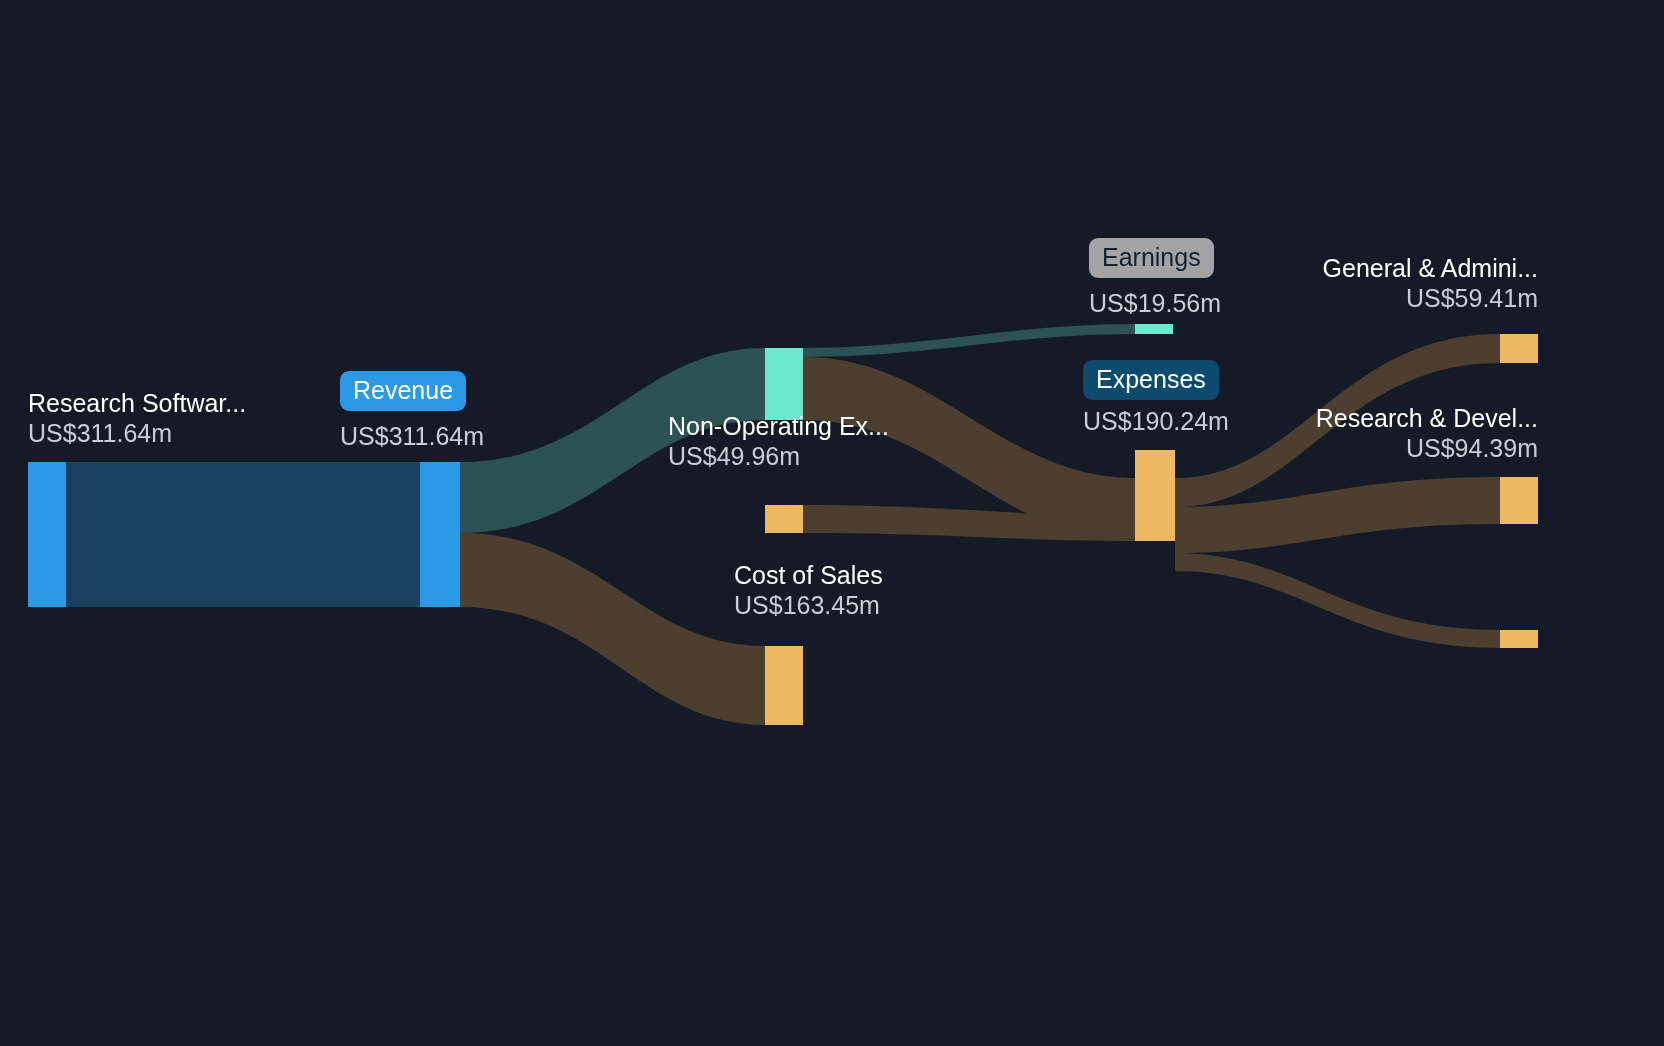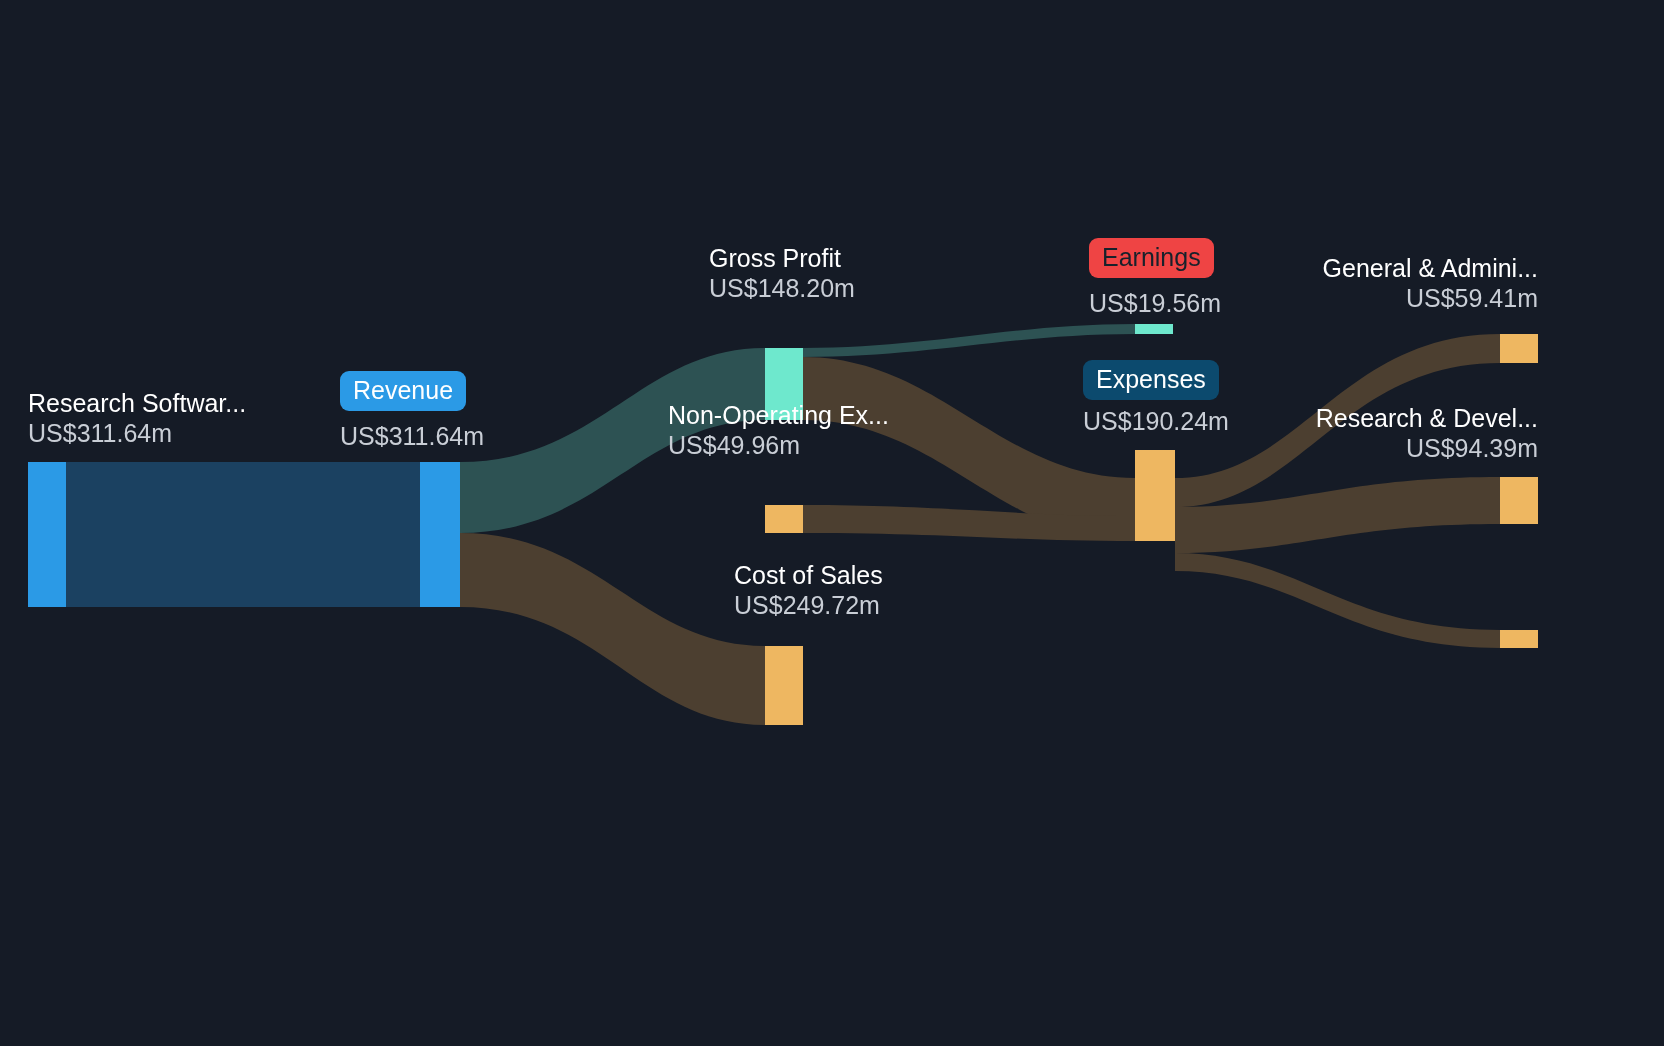--- a/index.html
+++ b/index.html
@@ -48,21 +48,21 @@
     border-radius: 9px;
     padding: 4px 13px 6px 13px;
     font-size: 25px;
     line-height: 30px;
   }
   .badge-revenue {
     background: #2b9ae6;
     color: #ffffff;
   }
   .badge-earnings {
-    background: #ef4444;
+    background: #a3a3a3;
     color: #17212b;
   }
   .badge-expenses {
     background: #0c4a6e;
     color: #ffffff;
   }
   .badge-row {
     line-height: 0;
   }
 </style>
@@ -149,33 +149,29 @@
     <span class="val">US$311.64m</span>
   </div>
 
   <div class="lbl" style="left:340px; top:371px;">
     <span class="badge-row">
       <span class="badge badge-revenue">Revenue</span>
     </span>
     <span class="val" style="margin-top:10px;">US$311.64m</span>
   </div>
 
-  <div class="lbl" style="left:709px; top:243px;">
-    <span class="name">Gross Profit</span>
-    <span class="val">US$148.20m</span>
-  </div>
 
-  <div class="lbl" style="left:668px; top:400px;">
+  <div class="lbl" style="left:668px; top:411px;">
     <span class="name">Non-Operating Ex...</span>
     <span class="val">US$49.96m</span>
   </div>
 
   <div class="lbl" style="left:734px; top:560px;">
     <span class="name">Cost of Sales</span>
-    <span class="val">US$249.72m</span>
+    <span class="val">US$163.45m</span>
   </div>
 
   <div class="lbl" style="left:1089px; top:238px;">
     <span class="badge-row">
       <span class="badge badge-earnings">Earnings</span>
     </span>
     <span class="val" style="margin-top:10px;">US$19.56m</span>
   </div>
 
   <div class="lbl" style="left:1083px; top:360px;">

